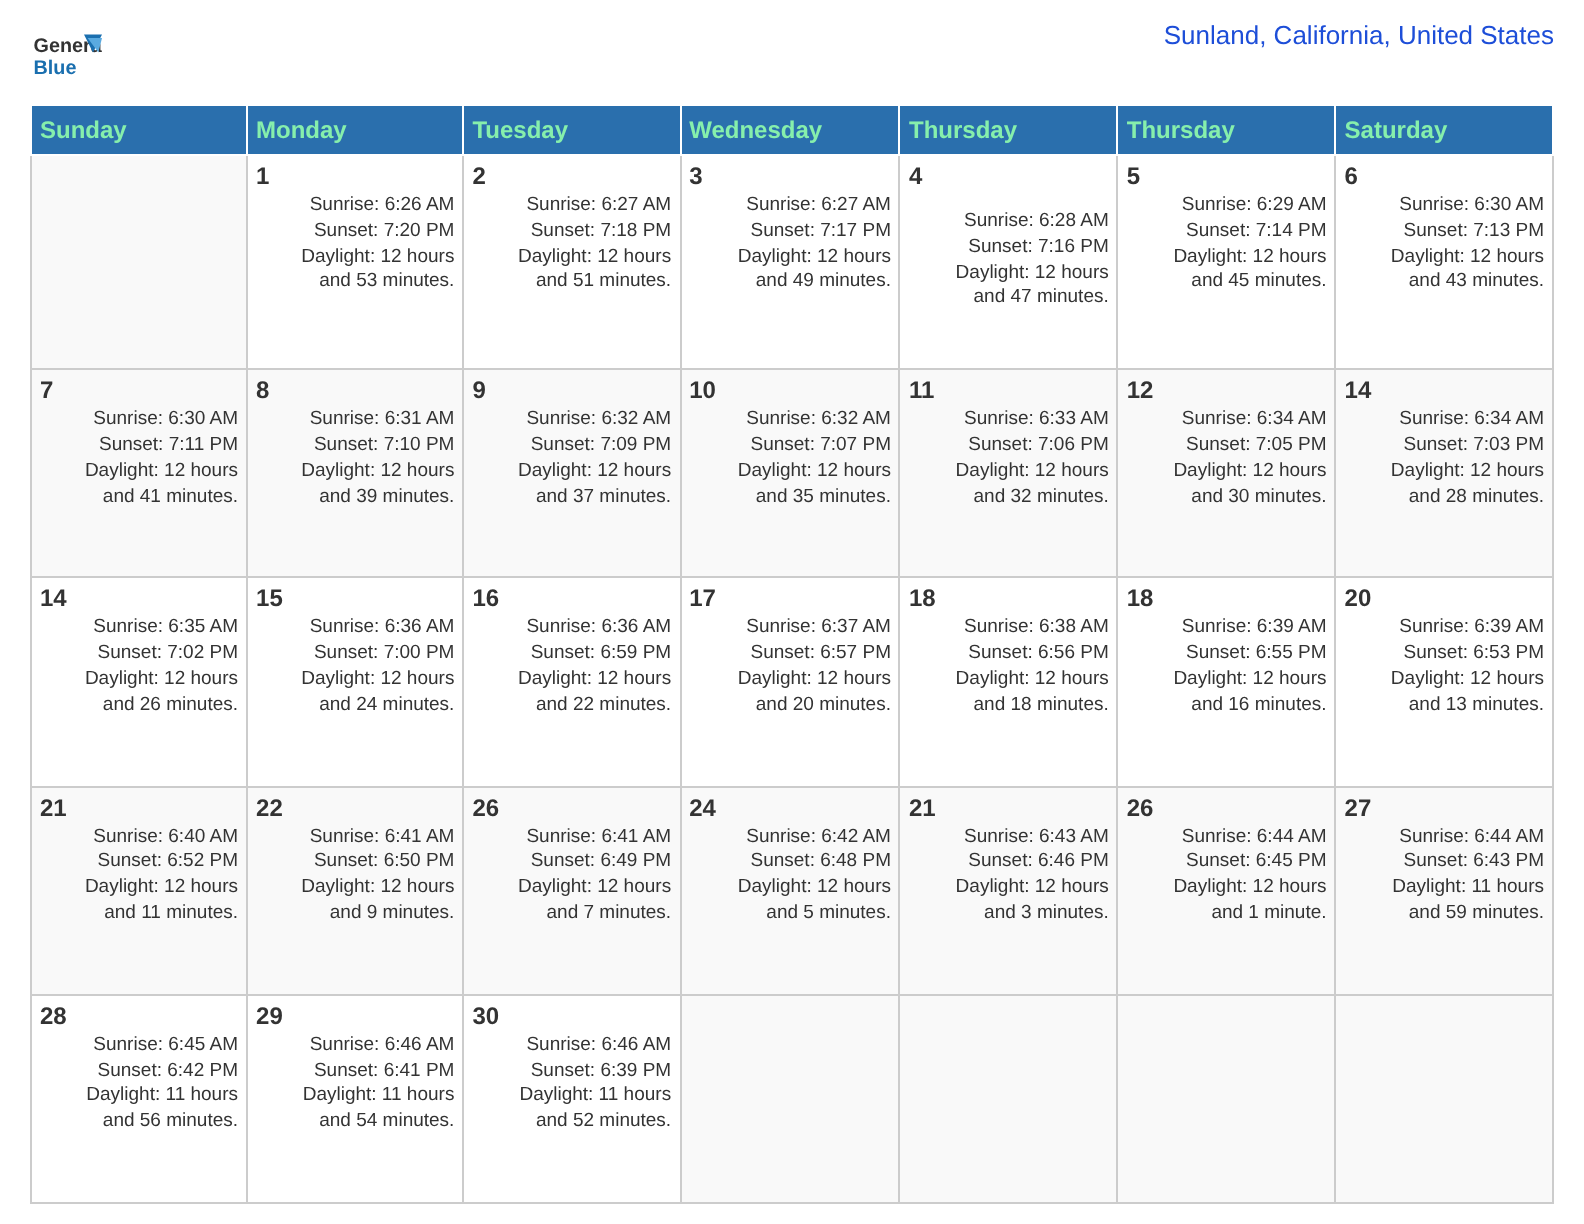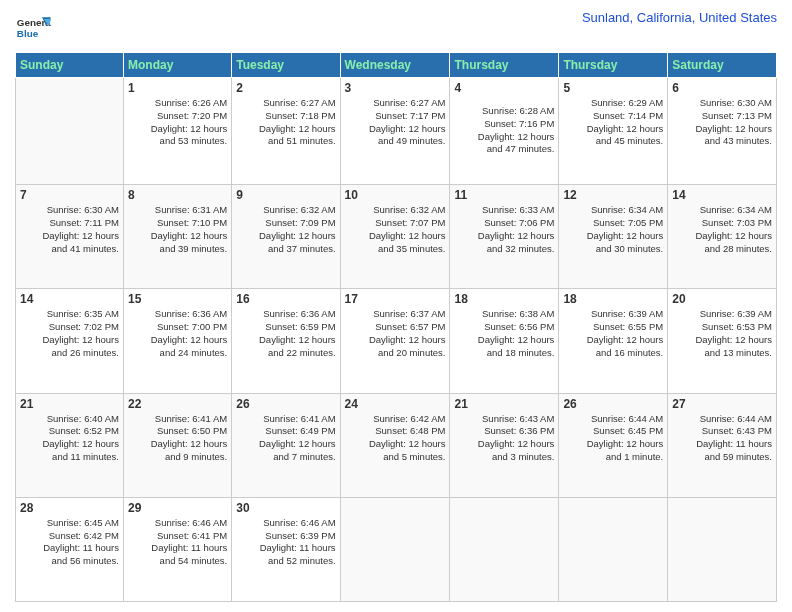--- a/index.html
+++ b/index.html
@@ -292,21 +292,21 @@
           <td>
             <span class="day-num">24</span>
             <div class="day-info" style="white-space: pre-line;">Sunrise: 6:42 AM
 Sunset: 6:48 PM
 Daylight: 12 hours
 and 5 minutes.</div>
           </td>
           <td>
             <span class="day-num">21</span>
             <div class="day-info" style="white-space: pre-line;">Sunrise: 6:43 AM
-Sunset: 6:36 PM
+Sunset: 6:46 PM
 Daylight: 12 hours
 and 3 minutes.</div>
           </td>
           <td>
             <span class="day-num">26</span>
             <div class="day-info" style="white-space: pre-line;">Sunrise: 6:44 AM
 Sunset: 6:45 PM
 Daylight: 12 hours
 and 1 minute.</div>
           </td>

